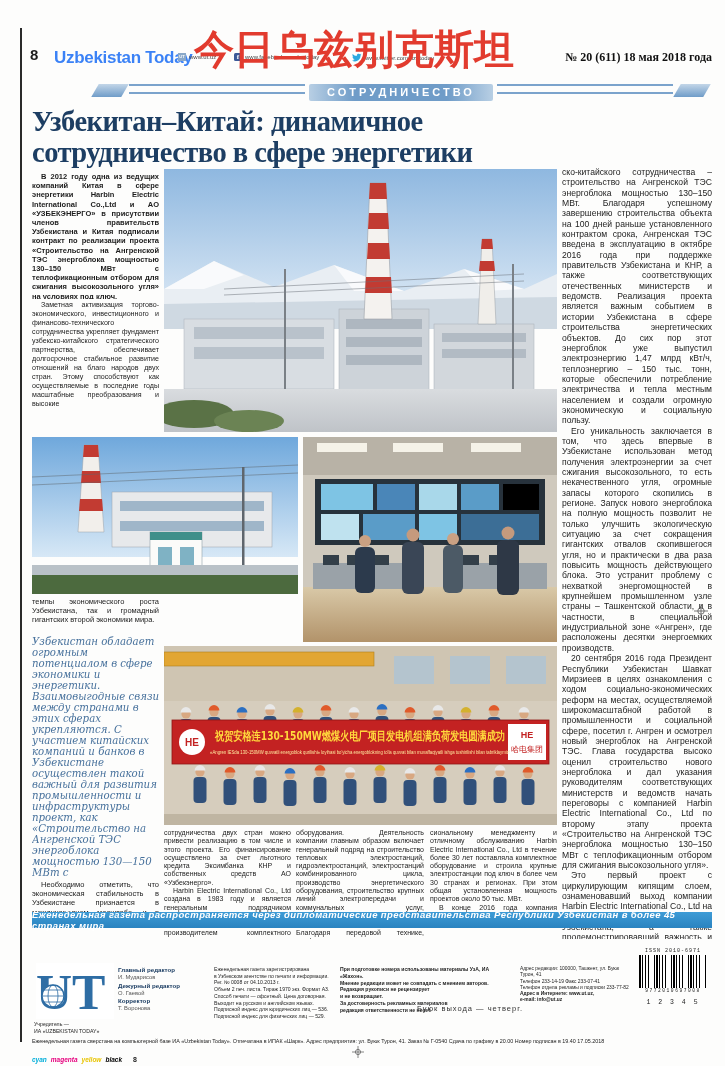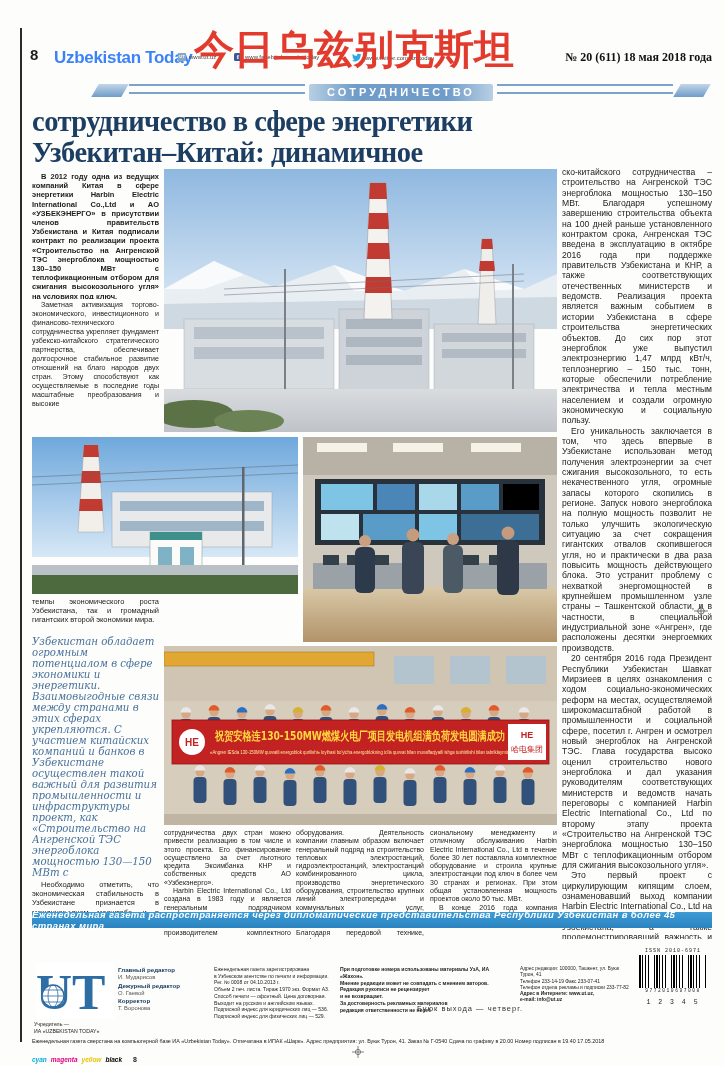--- a/index.html
+++ b/index.html
@@ -81,22 +81,22 @@
 
   <div class="abs secband" style="left:95px;top:84px;width:612px;">
     <div class="slab"></div>
     <div class="blines"></div>
     <div class="bcenter">СОТРУДНИЧЕСТВО</div>
     <div class="blines"></div>
     <div class="slab"></div>
   </div>
 
   <div class="abs headline" style="left:32px;top:106px;width:540px;">
+    <div>Узбекитан–Китай: динамичное</div>
     <div>сотрудничество в сфере энергетики</div>
-    <div>Узбекитан–Китай: динамичное</div>
   </div>
 
   <div class="abs clip" style="left:32px;top:172px;width:127px;height:127px;">
     <p class="bp ind bold">В 2012 году одна из ведущих компаний Китая в сфере энергетики Harbin Electric International Co.,Ltd и АО «УЗБЕКЭНЕРГО» в присутствии членов правительств Узбекистана и Китая подписали контракт по реализации проекта «Строительство на Ангренской ТЭС энергоблока мощностью 130–150 МВт с теплофикационным отбором для сжигания высокозольного угля» на условиях под ключ.</p>
   </div>
   <div class="abs clip" style="left:32px;top:301px;width:127px;height:134px;">
     <p class="bp ind fit2">Заметная активизация торгово-экономического, инвестиционного и финансово-технического сотрудничества укрепляет фундамент узбекско-китайского стратегического партнерства, обеспечивает долгосрочное стабильное развитие отношений на благо народов двух стран. Этому способствуют как осуществляемые в последние годы масштабные преобразования и высокие</p>
   </div>
   <div class="abs clip" style="left:32px;top:597px;width:127px;height:34px;">
     <p class="bp">темпы экономического роста Узбекистана, так и громадный гигантских второй экономики мира.</p>

